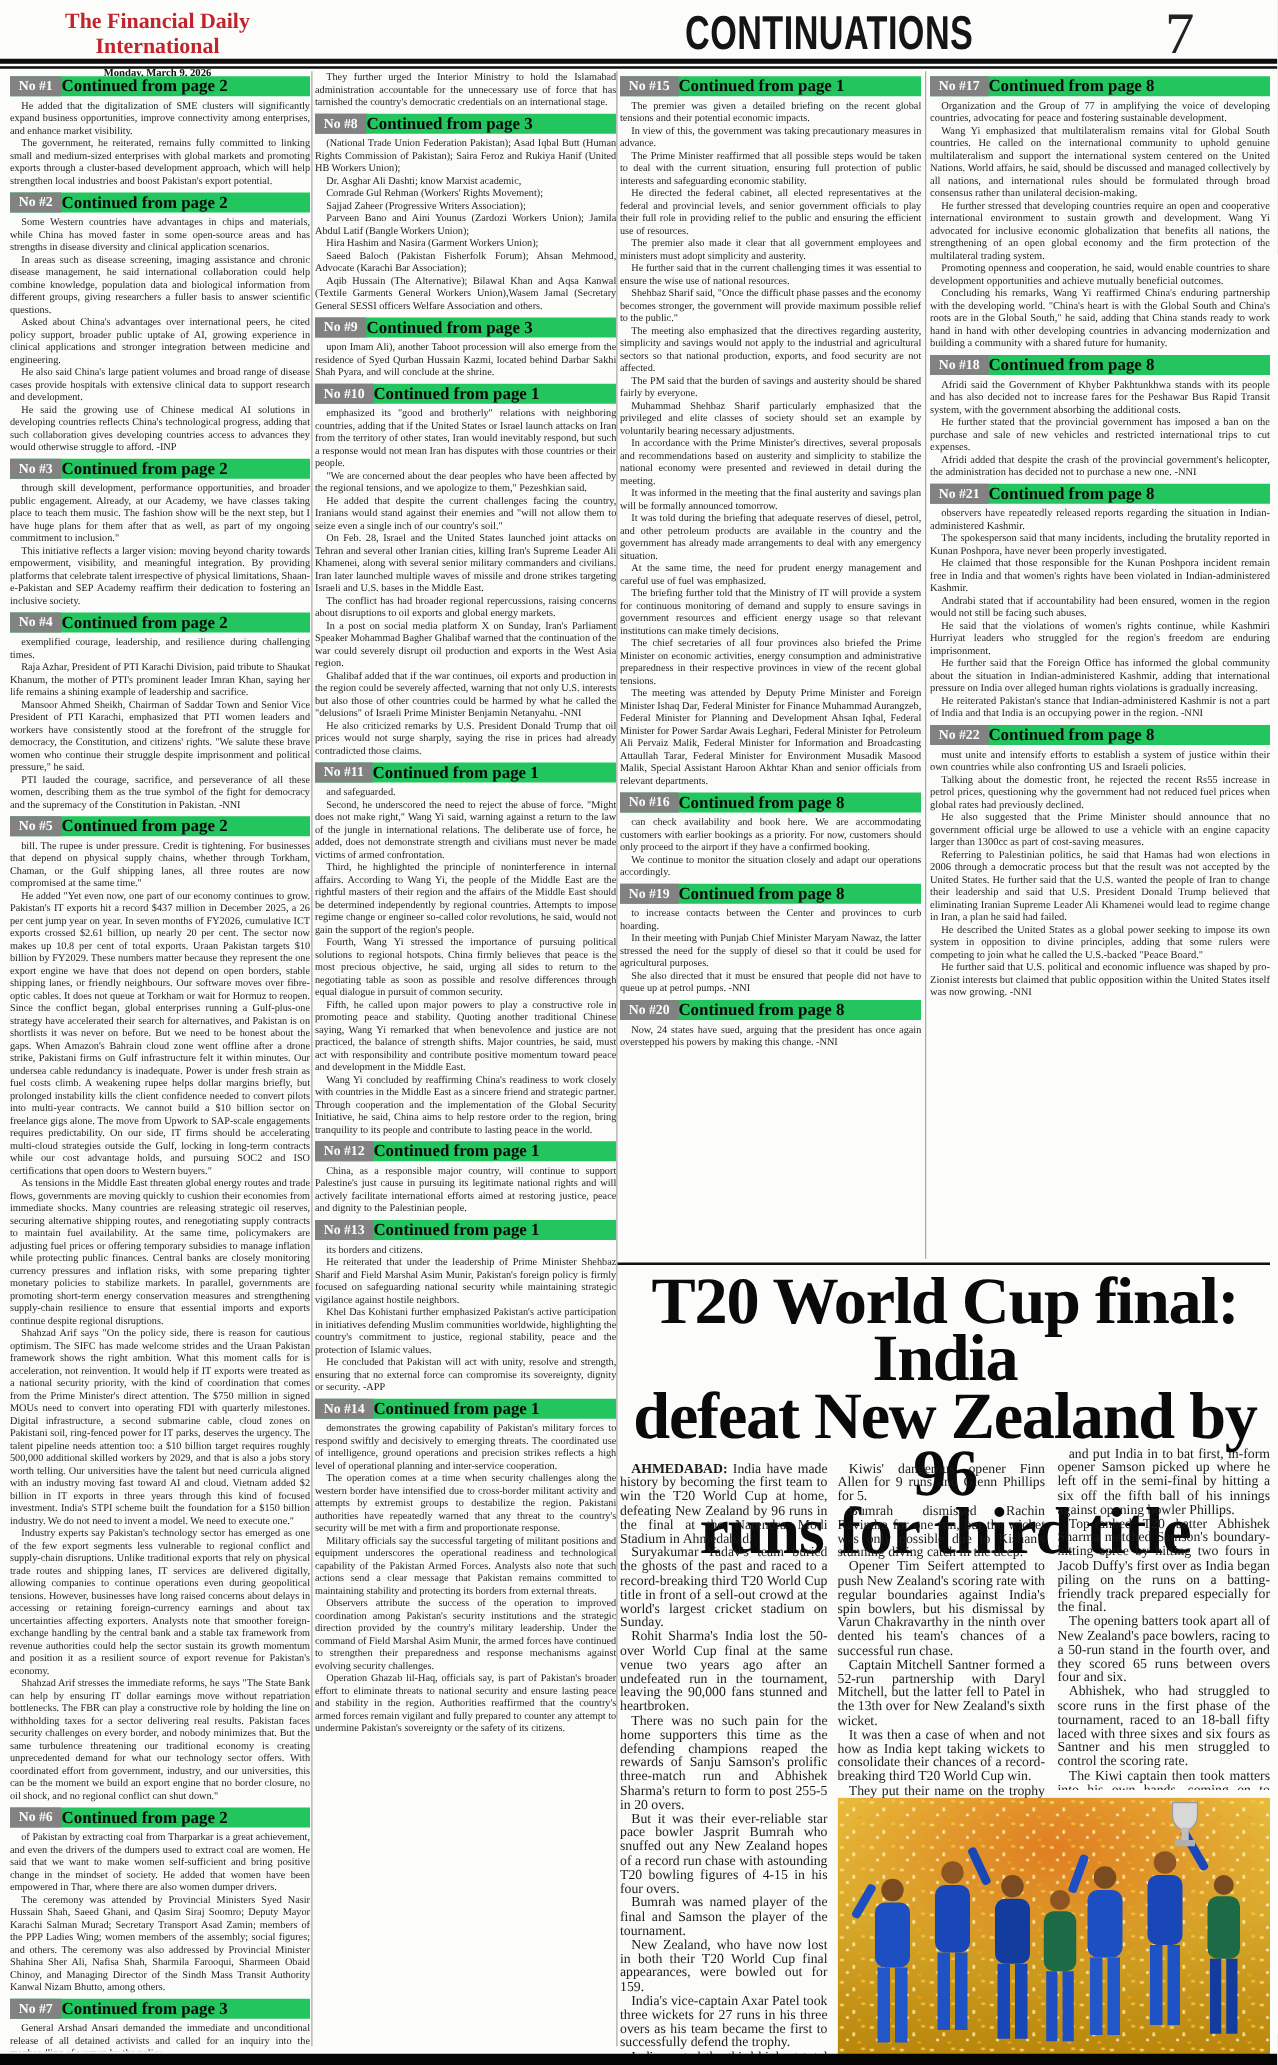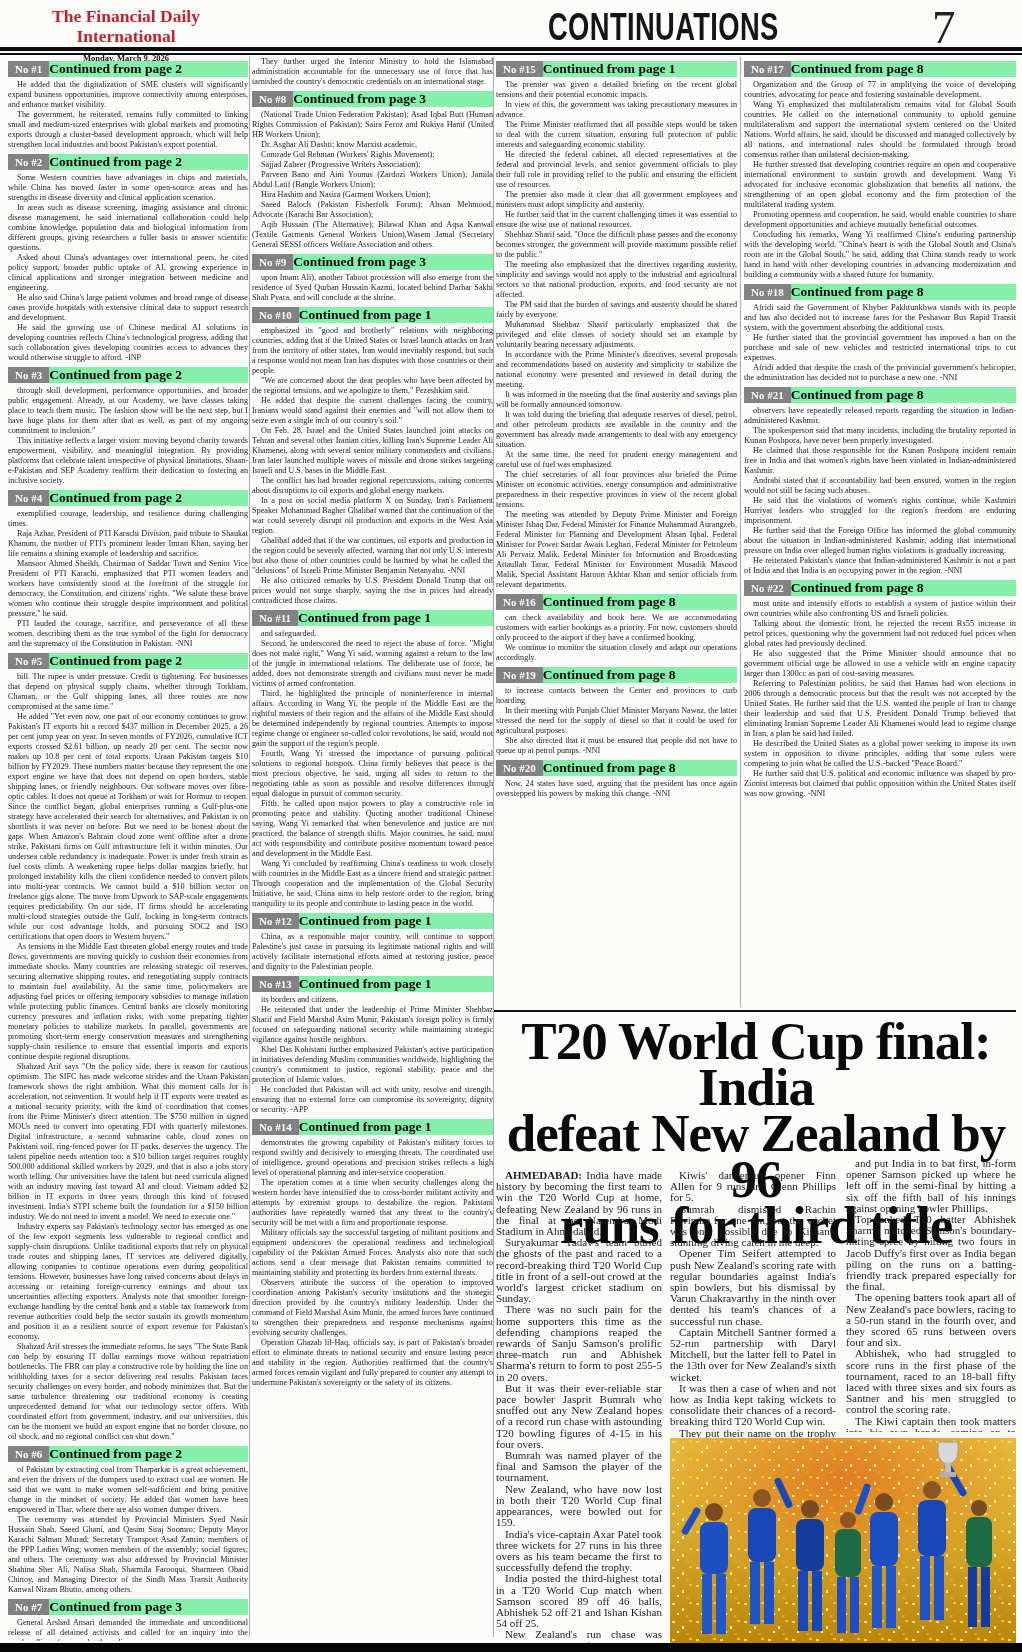--- a/index.html
+++ b/index.html
@@ -19,21 +19,21 @@
   .newscol{position:absolute;overflow:hidden;text-align:justify;font-size:8.2px;line-height:10px;}
   #col1{left:8px;top:57px;width:240px;height:1584px;}
   #col2{left:252px;top:57px;width:241px;height:1584px;}
   #col3{left:496px;top:57px;width:241px;height:950px;}
   #col4{left:744px;top:57px;width:272px;height:950px;font-size:8.4px;}
   .vline{position:absolute;width:1px;background:#aaa;}
   #v1{left:249px;top:57px;height:1580px;}
   #v2{left:493px;top:57px;height:1580px;}
   #v3{left:740px;top:57px;height:950px;}
   .para{margin:0;text-indent:9px;}
-  .secbar{display:flex;align-items:stretch;height:16px;background:#86efac;margin:4px 0 3px 0;}
+  .secbar{display:flex;align-items:stretch;height:16px;background:#22c55e;margin:4px 0 3px 0;}
   .secbar .no{background:#828282;color:#fff;font-weight:bold;font-size:11px;
               padding:0 7px;display:flex;align-items:center;white-space:nowrap;}
   .secbar .cont{flex:1;font-weight:bold;font-size:13.5px;line-height:16px;color:#0a0a0a;}
   
   #sports{position:absolute;left:496px;top:1010px;width:520px;height:634px;}
   .sports-rule{position:absolute;left:-2px;top:0;width:522px;height:2px;background:#111;}
   #headline{position:absolute;left:0;top:8px;width:520px;text-align:center;font-weight:bold;
             font-size:53px;line-height:46px;letter-spacing:-1px;color:#0a0a0a;}
   .scol{position:absolute;overflow:hidden;text-align:justify;font-size:11px;line-height:11.2px;margin-top:12px;}
   #scol1{left:0px;top:148px;width:166px;height:486px;}
@@ -185,20 +185,21 @@
       <p class="para">The premier also made it clear that all government employees and ministers must adopt simplicity and austerity.</p>
       <p class="para">He further said that in the current challenging times it was essential to ensure the wise use of national resources.</p>
       <p class="para">Shehbaz Sharif said, "Once the difficult phase passes and the economy becomes stronger, the government will provide maximum possible relief to the public."</p>
       <p class="para">The meeting also emphasized that the directives regarding austerity, simplicity and savings would not apply to the industrial and agricultural sectors so that national production, exports, and food security are not affected.</p>
       <p class="para">The PM said that the burden of savings and austerity should be shared fairly by everyone.</p>
       <p class="para">Muhammad Shehbaz Sharif particularly emphasized that the privileged and elite classes of society should set an example by voluntarily bearing necessary adjustments.</p>
       <p class="para">In accordance with the Prime Minister's directives, several proposals and recommendations based on austerity and simplicity to stabilize the national economy were presented and reviewed in detail during the meeting.</p>
       <p class="para">It was informed in the meeting that the final austerity and savings plan will be formally announced tomorrow.</p>
       <p class="para">It was told during the briefing that adequate reserves of diesel, petrol, and other petroleum products are available in the country and the government has already made arrangements to deal with any emergency situation.</p>
       <p class="para">At the same time, the need for prudent energy management and careful use of fuel was emphasized.</p>
+      <p class="para">The briefing further told that the Ministry of IT will provide a system for continuous monitoring of demand and supply to ensure savings in government resources and efficient energy usage so that relevant institutions can make timely decisions.</p>
       <p class="para">The chief secretaries of all four provinces also briefed the Prime Minister on economic activities, energy consumption and administrative preparedness in their respective provinces in view of the recent global tensions.</p>
       <p class="para">The meeting was attended by Deputy Prime Minister and Foreign Minister Ishaq Dar, Federal Minister for Finance Muhammad Aurangzeb, Federal Minister for Planning and Development Ahsan Iqbal, Federal Minister for Power Sardar Awais Leghari, Federal Minister for Petroleum Ali Pervaiz Malik, Federal Minister for Information and Broadcasting Attaullah Tarar, Federal Minister for Environment Musadik Masood Malik, Special Assistant Haroon Akhtar Khan and senior officials from relevant departments.</p>
       <div class="secbar">
         <span class="no">No #16</span>
         <span class="cont">Continued from page 8</span>
       </div>
       <p class="para">can check availability and book here. We are accommodating customers with earlier bookings as a priority. For now, customers should only proceed to the airport if they have a confirmed booking.</p>
       <p class="para">We continue to monitor the situation closely and adapt our operations accordingly.</p>
       <div class="secbar">
         <span class="no">No #19</span>
@@ -260,20 +261,21 @@
   <div id="sports">
     <div class="sports-rule"></div>
     <div id="headline">
         <div>T20 World Cup final: India</div>
         <div>defeat New Zealand by 96</div>
         <div>runs for third title</div>
       </div>
     <div class="scol" id="scol1">
         <p class="spara"><b>AHMEDABAD: </b>India have made history by becoming the first team to win the T20 World Cup at home, defeating New Zealand by 96 runs in the final at the Narendra Modi Stadium in Ahmedabad.</p>
         <p class="spara">Suryakumar Yadav's team buried the ghosts of the past and raced to a record-breaking third T20 World Cup title in front of a sell-out crowd at the world's largest cricket stadium on Sunday.</p>
+        <p class="spara">Rohit Sharma's India lost the 50-over World Cup final at the same venue two years ago after an undefeated run in the tournament, leaving the 90,000 fans stunned and heartbroken.</p>
         <p class="spara">There was no such pain for the home supporters this time as the defending champions reaped the rewards of Sanju Samson's prolific three-match run and Abhishek Sharma's return to form to post 255-5 in 20 overs.</p>
         <p class="spara">But it was their ever-reliable star pace bowler Jasprit Bumrah who snuffed out any New Zealand hopes of a record run chase with astounding T20 bowling figures of 4-15 in his four overs.</p>
         <p class="spara">Bumrah was named player of the final and Samson the player of the tournament.</p>
         <p class="spara">New Zealand, who have now lost in both their T20 World Cup final appearances, were bowled out for 159.</p>
         <p class="spara">India's vice-captain Axar Patel took three wickets for 27 runs in his three overs as his team became the first to successfully defend the trophy.</p>
         <p class="spara">India posted the third-highest total in a T20 World Cup match when Samson scored 89 off 46 balls, Abhishek 52 off 21 and Ishan Kishan 54 off 25.</p>
         <p class="spara">New Zealand's run chase was stunted by the loss of three wickets in the first powerplay, leaving them 47-3 in six overs. Axar Patel dismissed the</p>
       </div>
     <div class="scol" id="scol2">
         <p class="spara">Kiwis' dangerous opener Finn Allen for 9 runs and Glenn Phillips for 5.</p>

